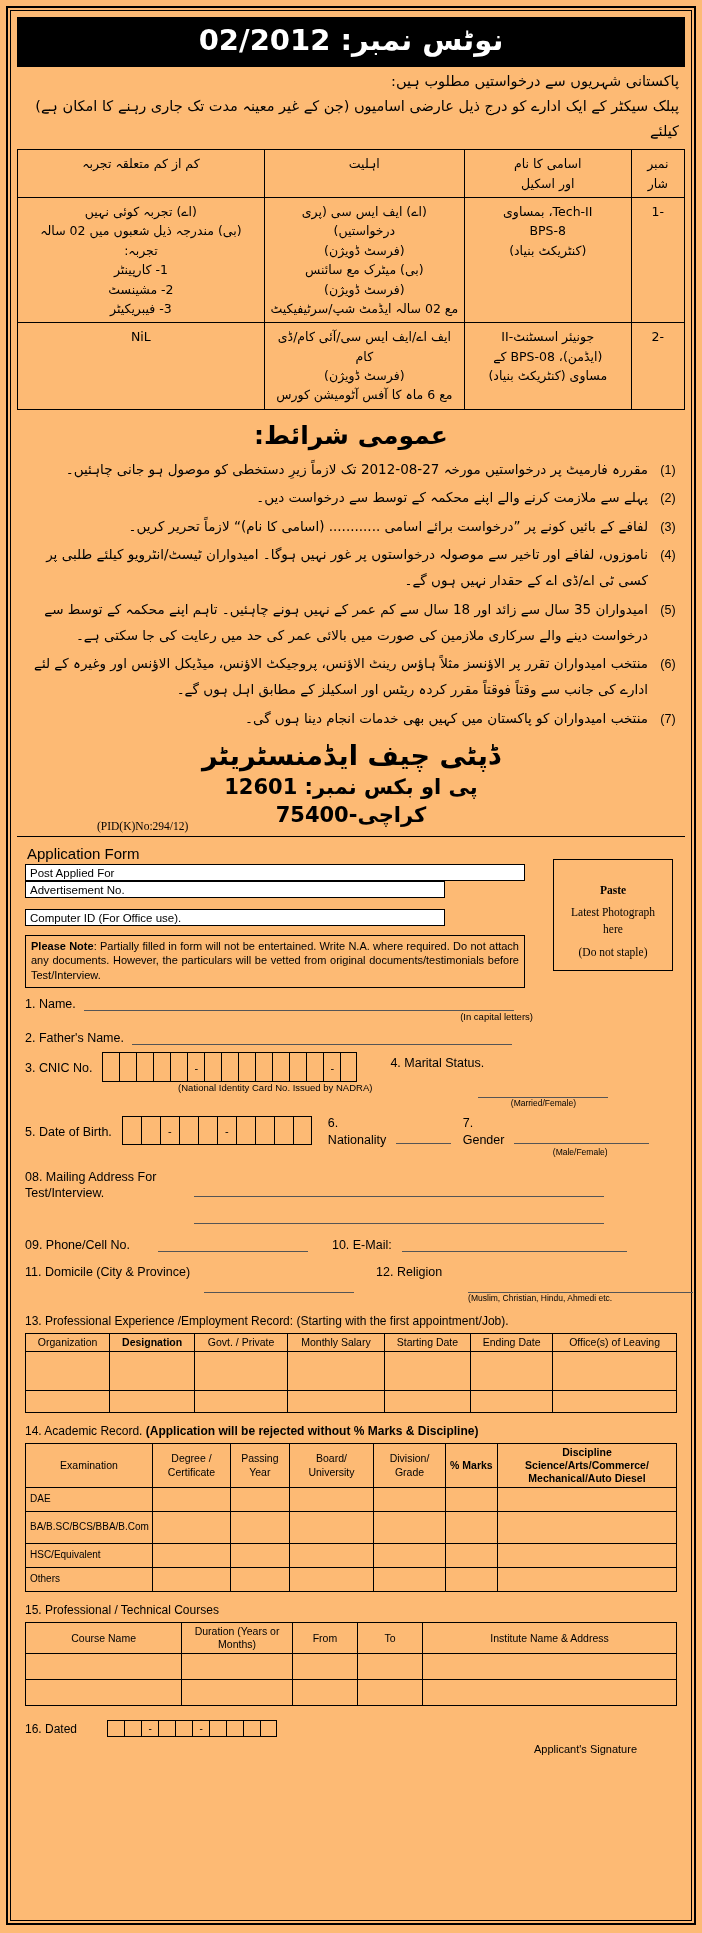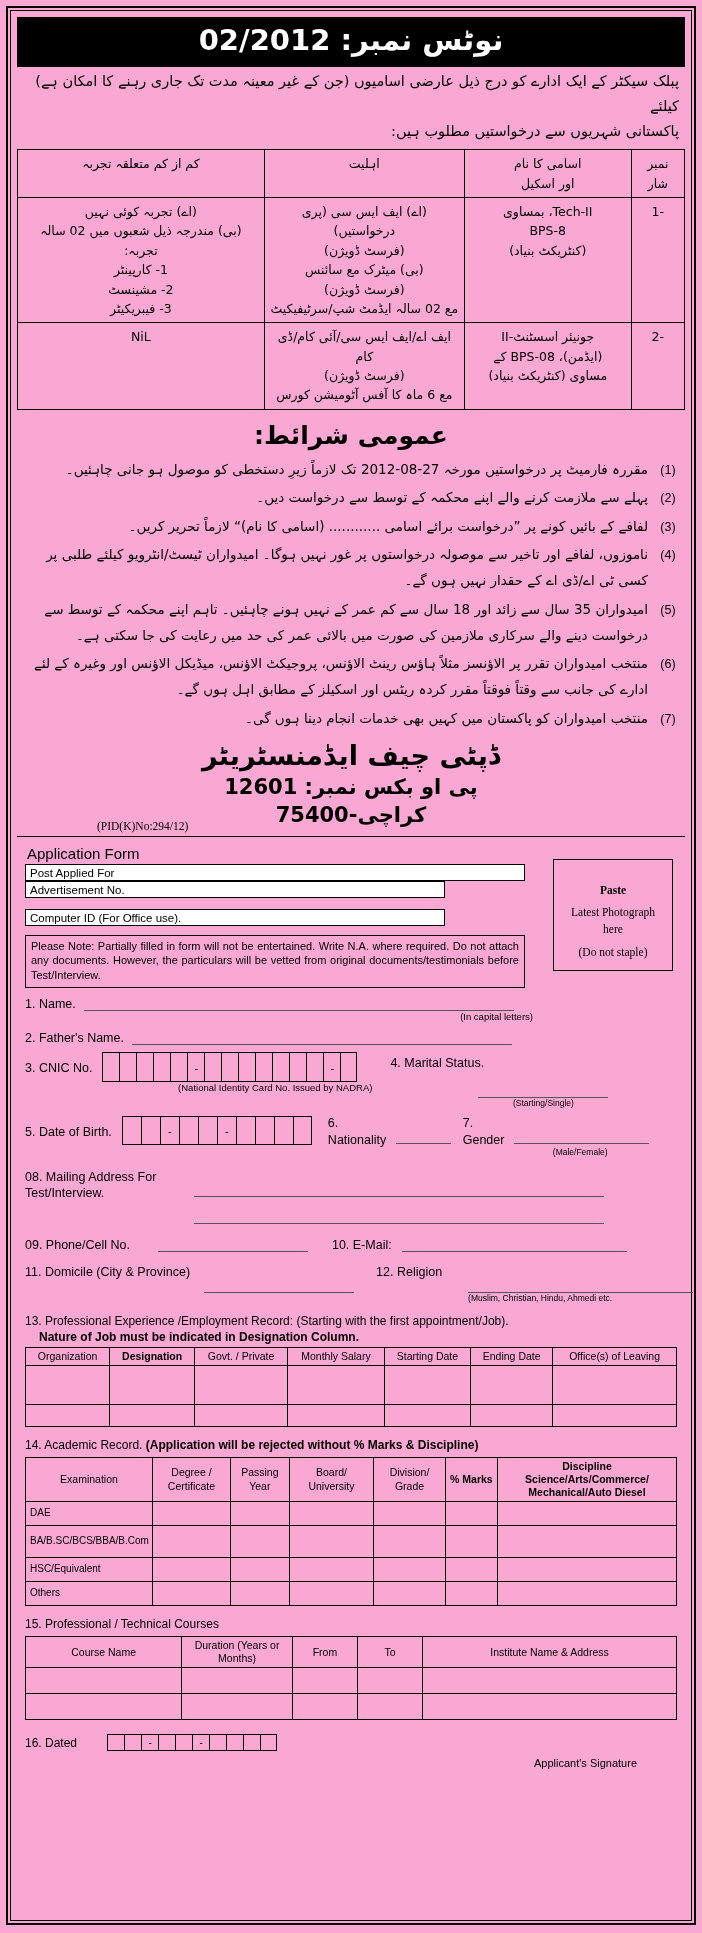--- a/index.html
+++ b/index.html
@@ -5,21 +5,21 @@
   html,body{margin:0;padding:0;background:#ffffff;}
   body{
     font-family:"Liberation Sans", sans-serif;
     color:#000;
     -webkit-font-smoothing:none;
   }
   .page{
     width:702px;
     min-height:1933px;
     margin:0 auto;
-    background:#f9a8d4;
+    background:#fdba74;
     box-sizing:border-box;
     padding:6px;
     position:relative;
   }
   .outer-frame{
     border:2px solid #000;
     padding:2px;
     box-sizing:border-box;
     min-height:1919px;
     position:relative;
@@ -144,21 +144,21 @@
   .notebox{
     border:1px solid #000;
     width:500px;
     margin-top:9px;
     padding:3px 5px 4px 5px;
     font-size:11px;
     line-height:1.35;
     text-align:justify;
     box-sizing:border-box;
   }
-  .notebox b{ font-weight:normal; }
+  .notebox b{ font-weight:bold; }
   .photobox{
     position:absolute;
     right:12px;
     top:22px;
     width:120px;
     height:112px;
     border:1px solid #000;
     text-align:center;
     font-family:"Liberation Serif", serif;
     font-size:11.5px;
@@ -211,22 +211,22 @@
 <body>
 
 <div class="page">
  <div class="outer-frame">
   <div class="inner-frame">
 
     <div class="notice-bar">نوٹس نمبر: 02/2012</div>
 
 
     <div class="intro">
+      <span class="l2">پاکستانی شہریوں سے درخواستیں مطلوب ہیں:</span>
       <span class="l2">پبلک سیکٹر کے ایک ادارے کو درج ذیل عارضی اسامیوں (جن کے غیر معینہ مدت تک جاری رہنے کا امکان ہے) کیلئے</span>
-      <span class="l2">پاکستانی شہریوں سے درخواستیں مطلوب ہیں:</span>
     </div>
 
     <table class="jobs">
       <colgroup>
         <col class="col-sr">
             <col class="col-post">
             <col class="col-elig">
             <col class="col-exp">
       </colgroup>
       <thead>
@@ -373,21 +373,21 @@
             <span class="cbox"></span>
             <span class="cbox"></span>
             <span class="cbox dash">-</span>
             <span class="cbox"></span>
           </span>
           <span class="caption" style="display:block;width:270px;">(National Identity Card No. Issued by NADRA)</span>
         </span>
         <span style="margin-left:18px;padding-top:4px;">
           <span class="lbl">4. Marital Status.</span>
           <span class="uline" style="display:block;width:130px;margin-left:88px;margin-top:14px;"></span>
-          <span class="caption-r" style="display:block;width:130px;margin-left:88px;text-align:center;">(Starting/Single)</span>
+          <span class="caption-r" style="display:block;width:130px;margin-left:88px;text-align:center;">(Married/Female)</span>
         </span>
       </div>
 
       <div class="row" style="align-items:flex-start;margin-top:8px;">
         <span class="lbl" style="padding-top:9px;">5. Date of Birth.</span>
         <span class="boxrow" style="margin-left:10px;">
           <span class="dbox"></span>
           <span class="dbox"></span>
           <span class="dbox">-</span>
           <span class="dbox"></span>
@@ -433,21 +433,20 @@
         <span class="lbl">11. Domicile (City &amp; Province)</span>
         <span class="uline" style="width:150px;margin-left:14px;margin-top:14px;"></span>
         <span class="lbl" style="margin-left:22px;">12. Religion</span>
         <span style="margin-left:26px;">
           <span class="uline" style="display:block;width:225px;margin-top:14px;"></span>
           <span class="caption-r" style="display:block;width:225px;text-align:left;">(Muslim, Christian, Hindu, Ahmedi etc.</span>
         </span>
       </div>
 
       <div class="sec-head">13. Professional Experience /Employment Record: (Starting with the first appointment/Job).</div>
-      <div class="sec-sub">Nature of Job must be indicated in Designation Column.</div>
       <table class="grid">
         <thead>
           <tr>
             <th>Organization</th>
             <th class="b">Designation</th>
             <th>Govt. / Private</th>
             <th>Monthly Salary</th>
             <th>Starting Date</th>
             <th>Ending Date</th>
             <th>Office(s) of Leaving</th>

